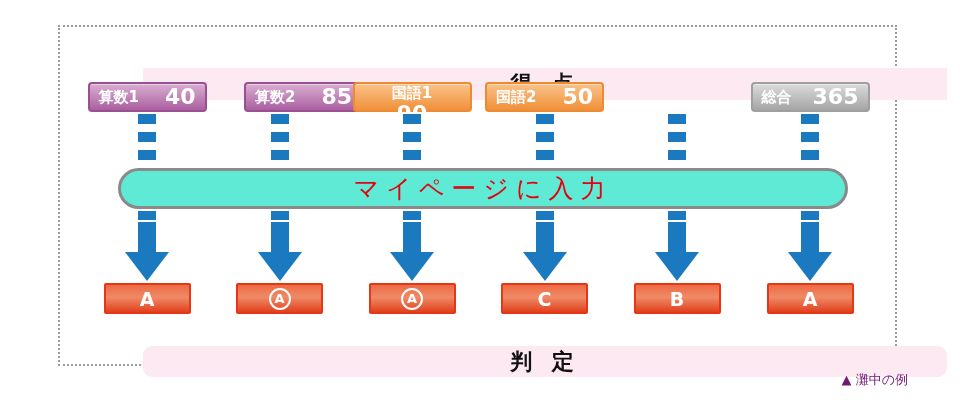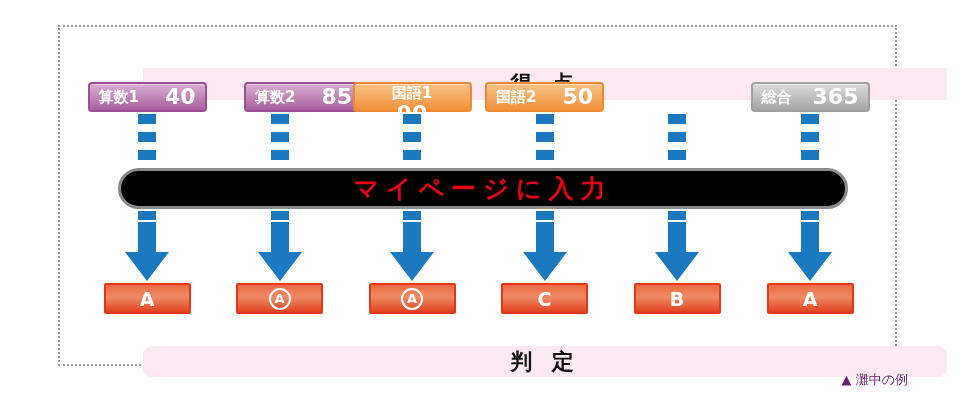--- a/index.html
+++ b/index.html
@@ -43,23 +43,23 @@
     display:flex;align-items:center;justify-content:center;
     color:#ffffff;font-weight:bold;font-size:19px;
   }
   .judge-badge .circled{
     width:22px;height:22px;border:2px solid #ffffff;border-radius:50%;
     display:inline-flex;align-items:center;justify-content:center;
     font-size:13px;font-weight:bold;box-sizing:border-box;line-height:1;
   }
   .pill{
     position:absolute;left:118px;top:168px;width:730px;height:41px;box-sizing:border-box;
-    background:#000000;border:3px solid #8a8a8a;border-radius:22px;
+    background:#5eead4;border:3px solid #8a8a8a;border-radius:22px;
     display:flex;align-items:center;justify-content:center;
-    font-size:25px;font-weight:bold;letter-spacing:7px;z-index:5;
+    font-size:25px;font-weight:normal;letter-spacing:7px;z-index:5;
   }
   .caption{
     position:absolute;right:52px;top:371px;
     font-size:13px;color:#701a75;white-space:nowrap;
   }
 </style>
 </head>
 <body>
 
 <div class="stage">

